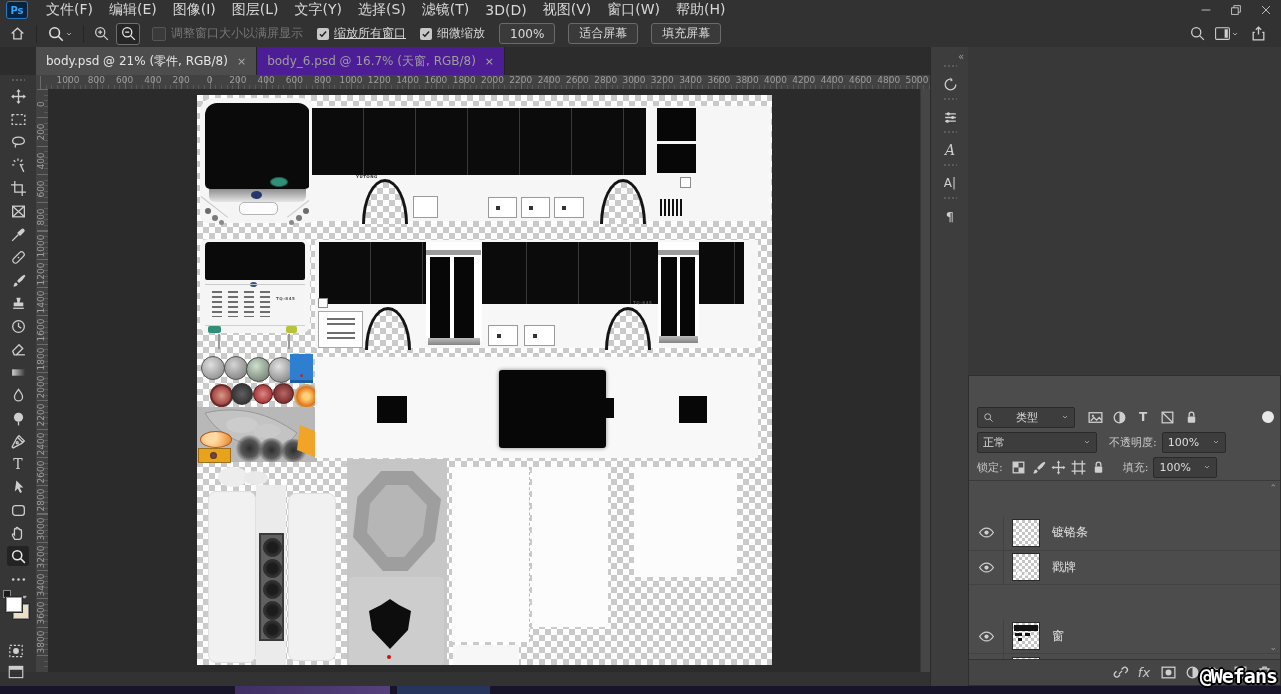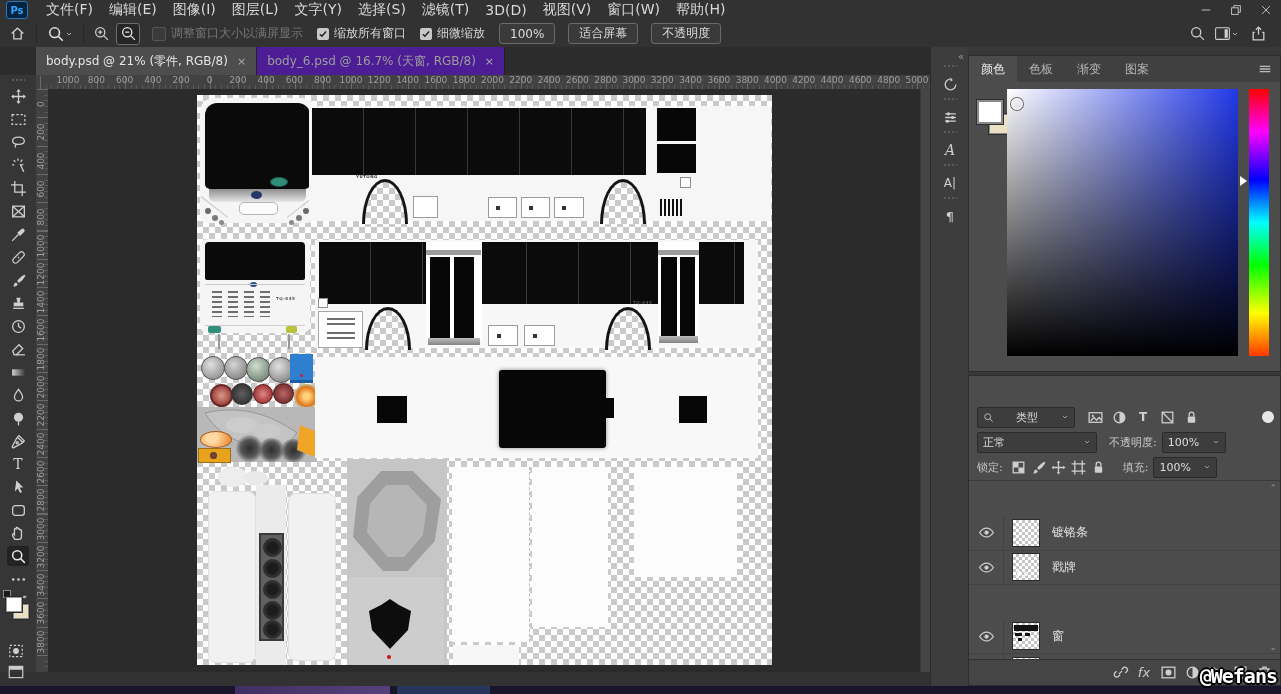--- a/index.html
+++ b/index.html
@@ -167,35 +167,35 @@
         <div class="optcheck">
           <span class="cbox off"></span>
           <span style="color: rgb(118, 118, 118);">调整窗口大小以满屏显示</span>
         </div>
         <div class="optcheck">
           <span class="cbox on">
             <svg width="10" height="10" viewBox="0 0 16 16">
               <path d="M3 8.5l3.2 3L13 4" stroke="#222" stroke-width="2.4" fill="none"></path>
             </svg>
           </span>
-          <span style="color: rgb(216, 216, 216);">缩放所有窗口</span>
+          <span style="color: rgb(216, 216, 216); text-decoration: underline;">缩放所有窗口</span>
         </div>
         <div class="optcheck">
           <span class="cbox on">
             <svg width="10" height="10" viewBox="0 0 16 16">
               <path d="M3 8.5l3.2 3L13 4" stroke="#222" stroke-width="2.4" fill="none"></path>
             </svg>
           </span>
           <span style="color: rgb(216, 216, 216);">细微缩放</span>
         </div>
       </div>
     <div id="opt-btns" class="row">
         <div class="optbtn">100%</div>
         <div class="optbtn">适合屏幕</div>
-        <div class="optbtn">不透明度</div>
+        <div class="optbtn">填充屏幕</div>
       </div>
     <div style="margin-left:auto;" class="row">
       <div class="ibtn" style="width:28px;">
           <svg width="17" height="17" viewBox="0 0 16 16">
             <circle cx="6.8" cy="6.8" r="4.3" stroke="#cfcfcf" fill="none" stroke-width="1.2"></circle>
             <path d="M10 10l4 4" stroke="#cfcfcf" stroke-width="1.2"></path>
           </svg>
         </div>
       <div class="ibtn" style="width:30px;">
         <svg width="17" height="17" viewBox="0 0 16 16">
@@ -623,42 +623,20 @@
         </div>
         <div class="grip" style="top: 150px;"></div>
         <div class="dockbtn ibtn" style="top: 156px; display: flex; align-items: center; justify-content: center;">
           <span style="font-size:13px;color:#cfcfcf;">¶</span>
         </div>
       </div>
   </div>
 
   <div id="panels" class="a">
 
-    <div class="panel" style="top:8px;height:317px;">
-      <div class="ptabs" id="color-tabs">
-          <div class="ptab active">颜色</div>
-          <div class="ptab">色板</div>
-          <div class="ptab">渐变</div>
-          <div class="ptab">图案</div>
-          <div class="pmenu">
-            <svg width="14" height="14" viewBox="0 0 16 16">
-              <path d="M2 5h12M2 8h12M2 11h12" stroke="#bbb" stroke-width="1.5"></path>
-            </svg>
-          </div>
-        </div>
-      <div class="a" style="left:8px;top:44px;width:34px;height:40px;">
-        <div class="a" style="left:12px;top:14px;width:22px;height:18px;background:#ece0c4;border:1px solid #8a8a8a;box-shadow:0 0 0 1px #2e2e2e;"></div>
-        <div class="a" style="left:0;top:0;width:22px;height:20px;background:#fff;border:2px solid #8a8a8a;box-shadow:0 0 0 1px #2e2e2e;"></div>
-      </div>
-      <div class="a" style="left:38px;top:33px;width:231px;height:267px;background-image:linear-gradient(to top,#000,rgba(0,0,0,0)),linear-gradient(to right,#ffffff,#2138e8);">
-        <div class="a" style="left:4px;top:9px;width:10px;height:10px;border:1.5px solid #f2f2f2;border-radius:50%;box-shadow:0 0 0 1px #666;"></div>
-      </div>
-      <div class="a" style="left:280px;top:33px;width:20px;height:267px;background:linear-gradient(to bottom,#ff0000 0%,#ff00ff 16%,#0000ff 34%,#00ffff 50%,#00ff00 66%,#ffff00 84%,#ff3800 100%);"></div>
-      <div class="a" style="left:271px;top:120px;width:0;height:0;border-top:5px solid transparent;border-bottom:5px solid transparent;border-left:7px solid #fff;"></div>
-    </div>
 
     <div class="panel" style="top:328px;height:311px;">
 
       <div class="a row" style="left:8px;top:31px;width:297px;height:20px;">
         <div class="combo" style="width:86px;">
           <svg width="11" height="11" viewBox="0 0 16 16">
               <circle cx="6.8" cy="6.8" r="4.3" stroke="#bbb" fill="none" stroke-width="1.4"></circle>
               <path d="M10 10l4 4" stroke="#bbb" stroke-width="1.4"></path>
             </svg>
           <span class="lab" style="margin-left:22px;">类型</span>

